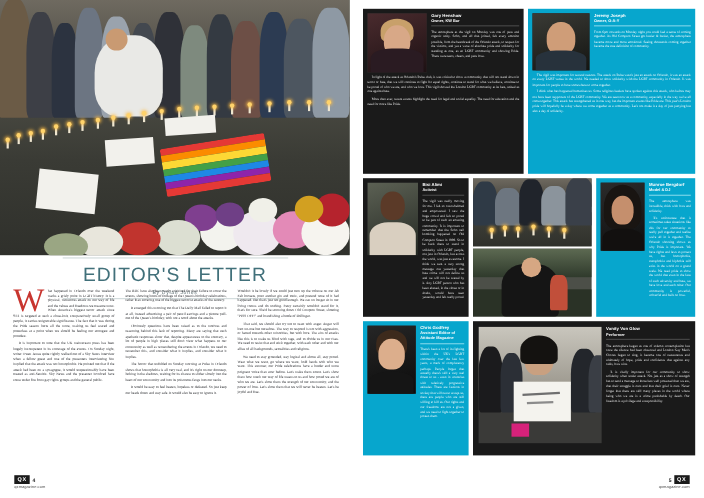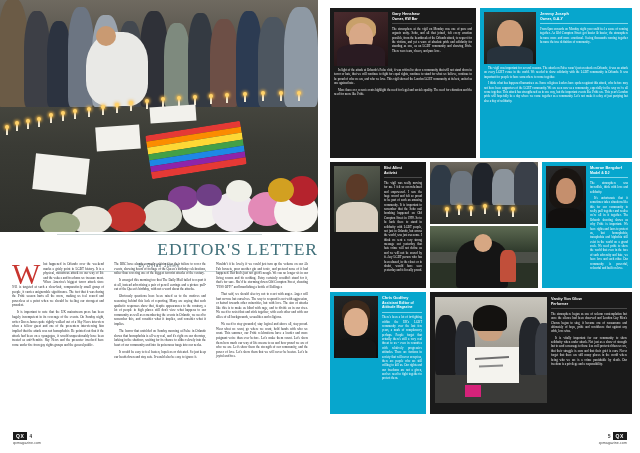--- a/index.html
+++ b/index.html
@@ -27,21 +27,21 @@
   .photo .flowers i{position:absolute;border-radius:50%;display:block;}
   .photo .rainbow{position:absolute;display:block;transform:rotate(-9deg);overflow:hidden;border-radius:2px;}
   .photo .rainbow span{display:block;height:14.2%;}
   .photo .paper{position:absolute;background:#f2f1ec;display:block;transform:rotate(-4deg);}
 
   
   .hero{position:absolute;left:0;top:0;width:318px;height:232px;}
   .masthead{position:absolute;left:0;top:234px;width:318px;text-align:center;}
   .masthead .rule{width:205px;height:1px;background:#cfd9da;margin:0 auto;}
   .ed-title{font-size:17.5px;letter-spacing:.055em;color:#41707a;font-weight:400;
-     margin:4px 0 3px;font-family:Liberation Serif, serif;text-align:right;}
+     margin:4px 0 3px;font-family:Liberation Sans, sans-serif;}
   .byline{font-size:4.6px;letter-spacing:.14em;color:#5d6e72;margin:2px 0 3px;}
 
   .cols{position:absolute;left:12px;top:262px;width:296px;height:168px;
      display:flex;gap:10px;}
   .col{width:92px;}
   .col p{margin:0 0 2.4px;font-size:3.25px;line-height:1.42;color:#24262a;
      text-align:justify;text-indent:5px;font-family:"Liberation Serif",serif;}
   .col p.noind{text-indent:0;}
   .dropcap{float:left;font-size:30px;line-height:22px;color:#c8352f;
      font-family:"Liberation Serif",serif;margin:1px 3px -2px 0;font-weight:400;}

